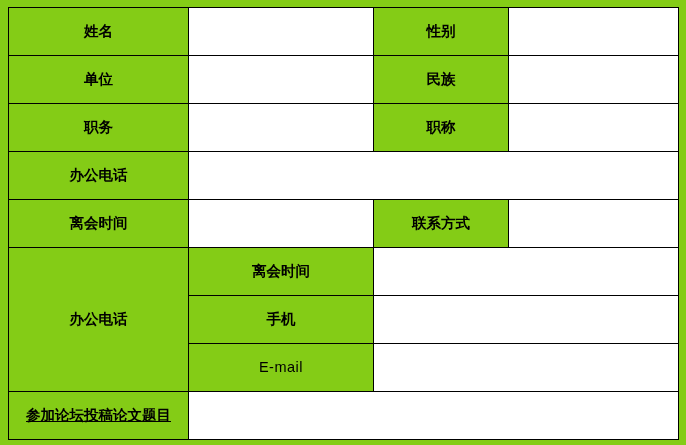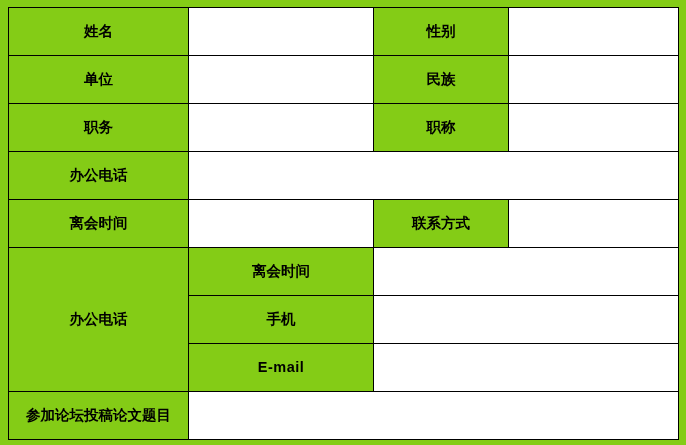--- a/index.html
+++ b/index.html
@@ -43,26 +43,27 @@
   }
   td.sublabel {
     font-weight: bold;
     height: 40px;
   }
   td.value {
     background: #ffffff;
   }
   td.mono {
     font-family: "Liberation Mono", monospace;
-    font-weight: bold;
+    font-weight: normal;
     letter-spacing: 0.5px;
     margin-left: 8px;
   }
   td.tall {
     height: 60px;
+    text-decoration: underline;
   }
   .wrap-label {
     display: block;
     padding: 0 6px;
   }
 </style>
 </head>
 <body>
 
 <div class="page">

